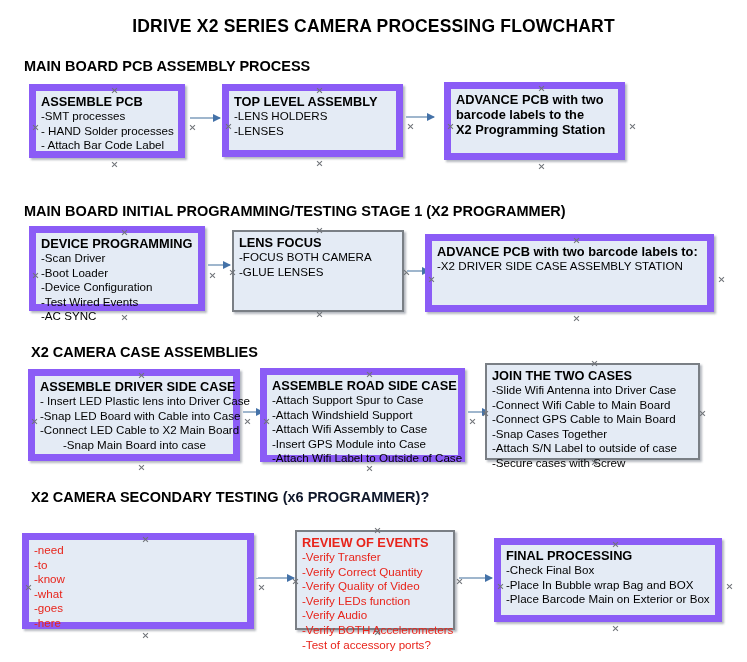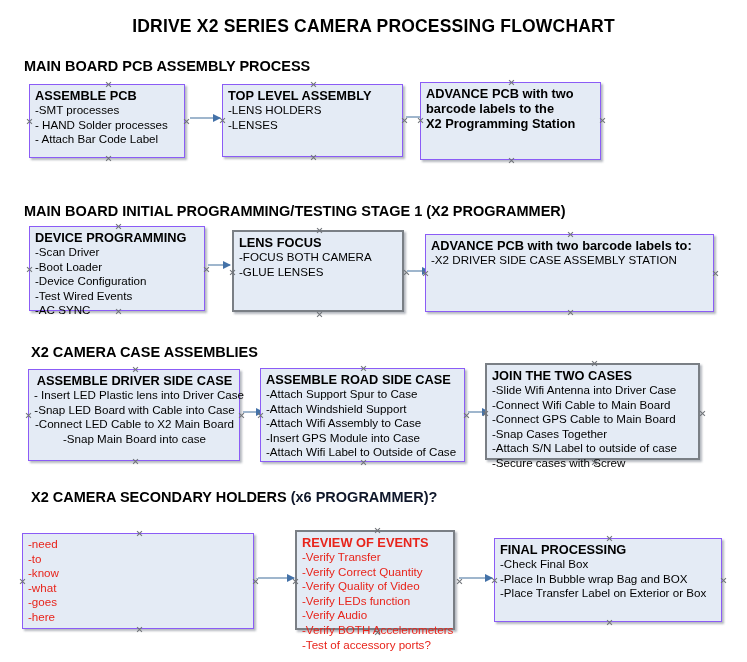--- a/index.html
+++ b/index.html
@@ -33,21 +33,21 @@
     color: #000000;
     white-space: nowrap;
   }
   .section-head .accent {
     color: #0f172a;
   }
   .node {
     position: absolute;
     box-sizing: border-box;
     background: #e4ebf5;
-    border: 1px solid #8b5cf6;
+    border: 7px solid #8b5cf6;
     box-shadow: 2px 2px 2px rgba(90,100,115,0.45);
     padding: 3px 4px 3px 5px;
     overflow: visible;
   }
   .node.thick {
     border: 2px solid #7a7f85;
   }
   .node .n-title {
     font-size: 12.8px;
     font-weight: bold;
@@ -142,21 +142,21 @@
     <div class="handle" style="left:-4px; top:32px;"></div>
     <div class="handle" style="left:87px; top:-4px;"></div>
     <div class="handle" style="left:87px; top:69px;"></div>
     <div class="handle" style="left:178px; top:32px;"></div>
   </div>
 
   <div class="conn" style="left:406px; top:116px; width:28px;">
     <div class="head"></div>
   </div>
 
-  <div class="node" style="left:420px; top:82px; width:181px; height:78px;">
+  <div class="node" style="left:444px; top:82px; width:181px; height:78px;">
     <div class="n-title">ADVANCE PCB with two</div>
     <div class="n-title">barcode labels to the</div>
     <div class="n-title"> X2 Programming Station</div>
     <div class="handle" style="left:-4px; top:34px;"></div>
     <div class="handle" style="left:87px; top:-4px;"></div>
     <div class="handle" style="left:87px; top:74px;"></div>
     <div class="handle" style="left:178px; top:34px;"></div>
   </div>
 
   <div class="section-head" style="left:24px; top:203px;">
@@ -248,21 +248,21 @@
     <div class="n-line">-Snap Cases Together</div>
     <div class="n-line">-Attach S/N Label to outside of case</div>
     <div class="n-line">-Secure cases with Screw</div>
     <div class="handle" style="left:-5px; top:45px;"></div>
     <div class="handle" style="left:104px; top:-5px;"></div>
     <div class="handle" style="left:104px; top:94px;"></div>
     <div class="handle" style="left:212px; top:45px;"></div>
   </div>
 
   <div class="section-head" style="left:31px; top:489px;">
-    <span>X2 CAMERA SECONDARY HOLDERS </span><span class="accent">(x6 PROGRAMMER)?</span>
+    <span>X2 CAMERA SECONDARY TESTING </span><span class="accent">(x6 PROGRAMMER)?</span>
   </div>
 
   <div class="node red" style="left:22px; top:533px; width:232px; height:96px;">
     <div class="n-line">-need</div>
     <div class="n-line">-to</div>
     <div class="n-line">-know</div>
     <div class="n-line">-what</div>
     <div class="n-line">-goes</div>
     <div class="n-line">-here</div>
     <div class="handle" style="left:-4px; top:44px;"></div>
@@ -292,20 +292,20 @@
   </div>
 
   <div class="conn" style="left:459px; top:577px; width:33px;">
     <div class="head"></div>
   </div>
 
   <div class="node" style="left:494px; top:538px; width:228px; height:84px;">
     <div class="n-title">FINAL PROCESSING</div>
     <div class="n-line"> -Check Final Box</div>
     <div class="n-line">-Place In Bubble wrap Bag and BOX</div>
-    <div class="n-line">-Place Transfer Label on Exterior or Box</div>
+    <div class="n-line">-Place Barcode Main on Exterior or Box</div>
     <div class="handle" style="left:-4px; top:38px;"></div>
     <div class="handle" style="left:111px; top:-4px;"></div>
     <div class="handle" style="left:111px; top:80px;"></div>
     <div class="handle" style="left:225px; top:38px;"></div>
   </div>
 
 </div>
 
 </body></html>

